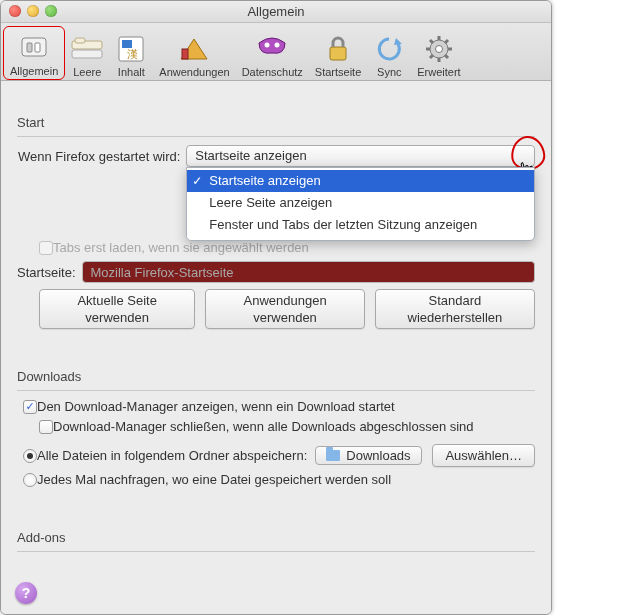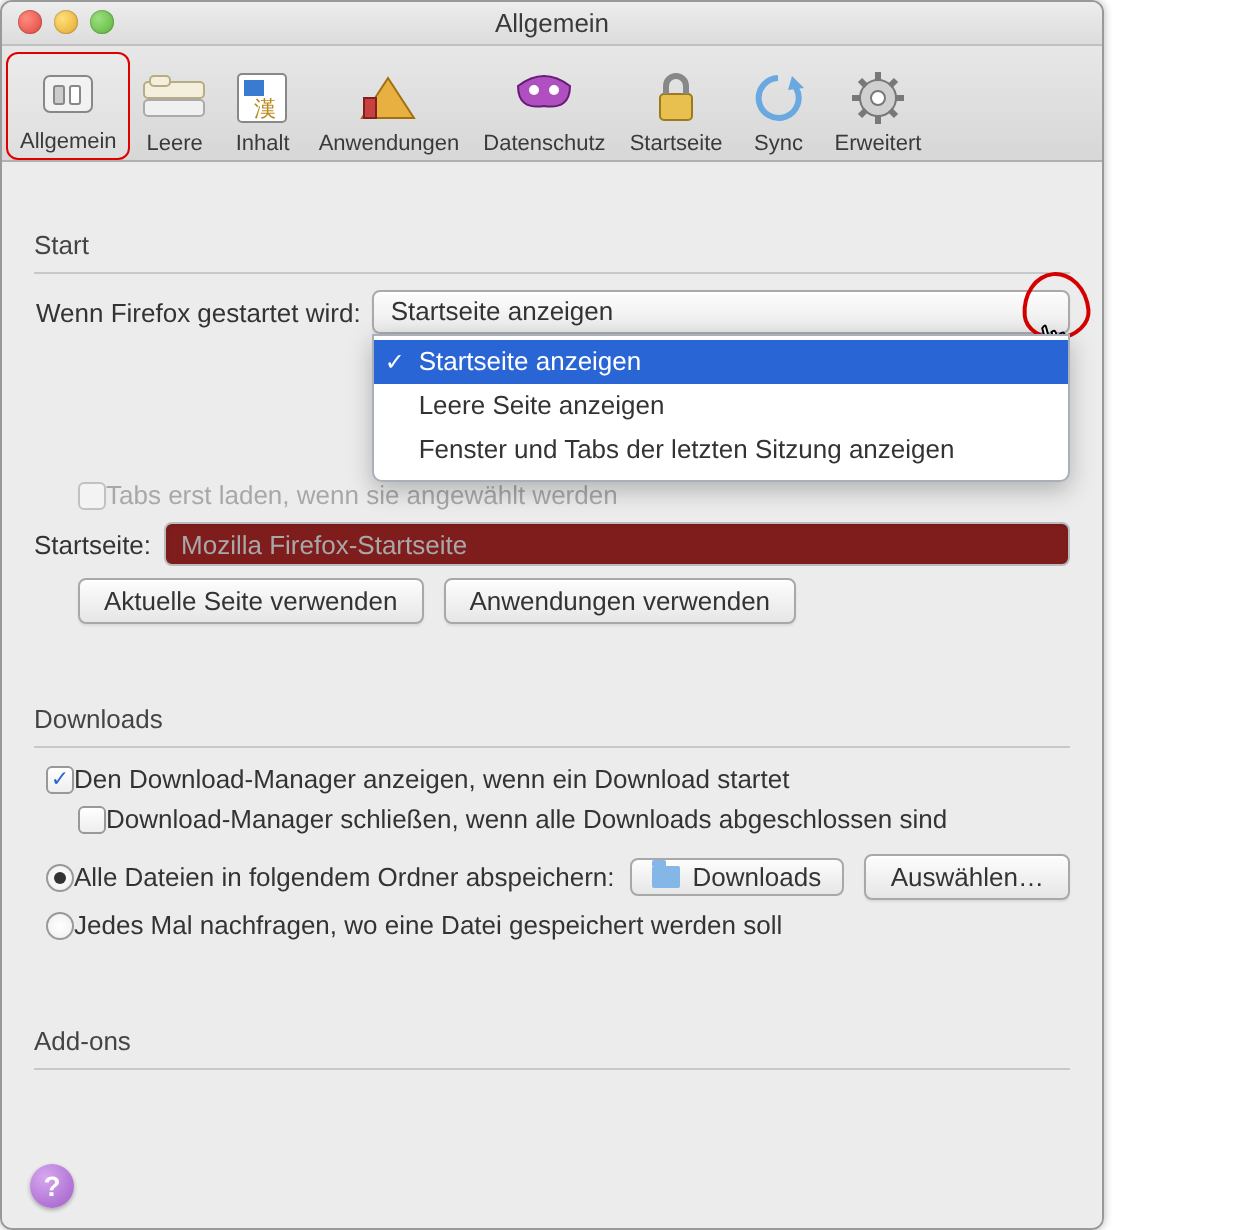--- a/index.html
+++ b/index.html
@@ -357,20 +357,21 @@
     </div>
 
     <div class="row">
       <label class="inline">Startseite:</label>
       <input class="textfield" value="Mozilla Firefox-Startseite" style="">
     </div>
 
     <div class="btn-row">
       <button class="btn">Aktuelle Seite verwenden</button>
       <button class="btn">Anwendungen verwenden</button>
+      <button class="btn">Standard wiederherstellen</button>
     </div>
 
     <div style="height:10px"></div>
 
     <div class="section-label">Downloads</div>
     <hr class="divider">
 
     <div class="checkbox-row" style="margin-left:6px;">
       <div class="checkbox">✓</div>
       <span>Den Download-Manager anzeigen, wenn ein Download startet</span>

